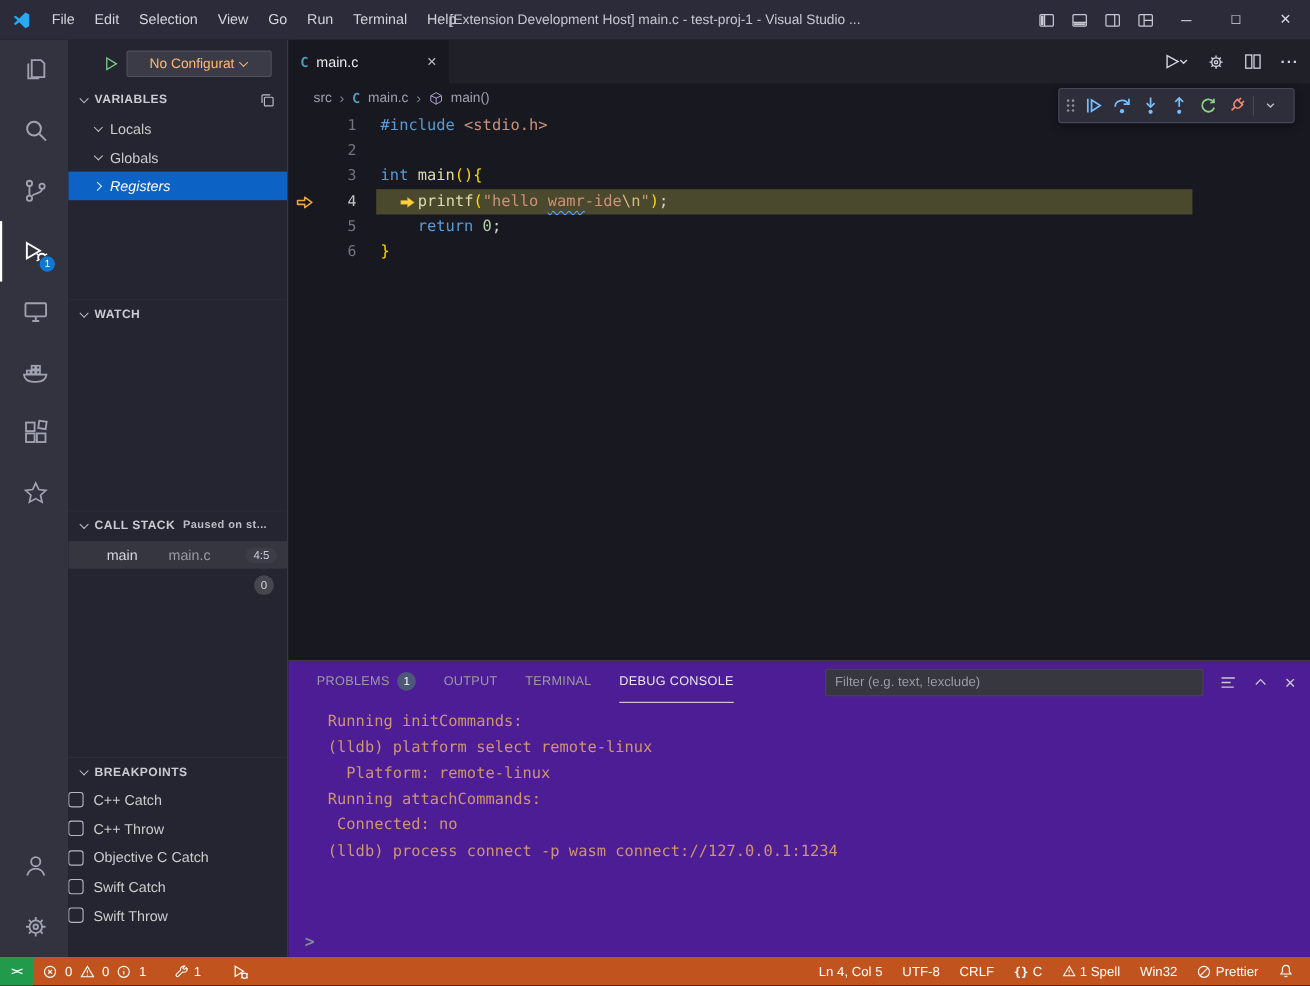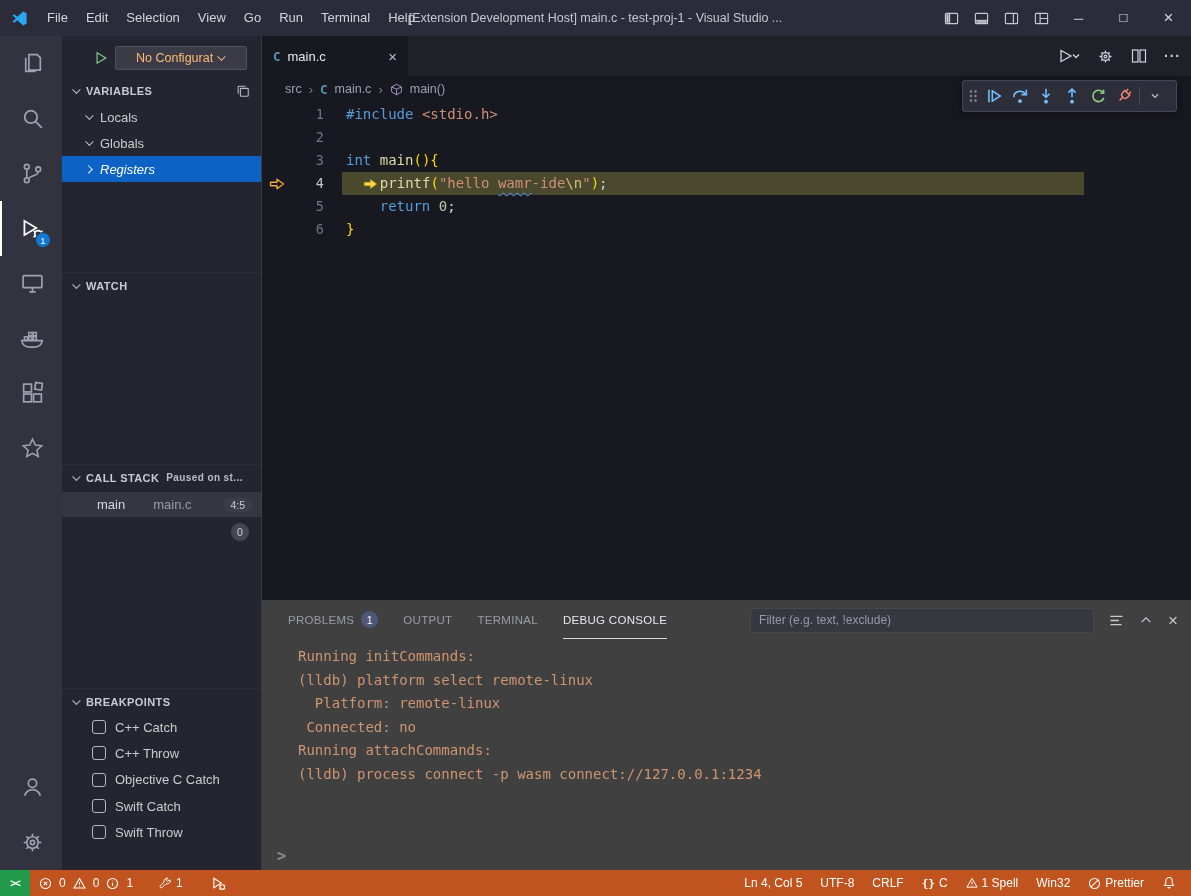--- a/index.html
+++ b/index.html
@@ -41,21 +41,21 @@
   .stack-status{margin-left:7px;font-size:10px;font-weight:bold;color:#bdbdc8;white-space:nowrap;}
   .tree{position:absolute;left:0;right:0;}
   #vars-list{top:68px;}
   .tree-item{height:26px;display:flex;align-items:center;padding-left:22px;font-size:13px;color:#cccccc;cursor:default;}
   .tree-item.selected{background:#0d62c5;color:#fff;font-style:italic;}
   .stack-row{position:absolute;top:456px;left:0;right:0;height:25px;background:rgba(255,255,255,.08);display:flex;align-items:center;padding:0 9px 0 35px;font-size:13px;color:#d6d6de;}
   .stack-file{color:#9b9ba6;margin-left:28px;}
   .stack-pos{margin-left:auto;background:#3d3d4a;border-radius:9px;padding:1px 7px;font-size:10.5px;color:#c9c9d4;}
   .zero-badge{position:absolute;top:487px;right:12px;width:18px;height:18px;border-radius:50%;background:#46464f;color:#d2d2da;font-size:10.5px;display:flex;align-items:center;justify-content:center;}
   #bp-list{top:678px;}
-  .bp-item{height:26.3px;display:flex;align-items:center;padding-left:30px;gap:9px;font-size:13px;color:#cccccc;}
+  .bp-item{height:26.3px;display:flex;align-items:center;gap:9px;font-size:13px;color:#cccccc;}
   .checkbox{width:14px;height:14px;border:1.2px solid #b6b7c4;border-radius:3px;flex:0 0 auto;}
 
   
   .chev{width:10px;height:10px;display:inline-block;position:relative;flex:0 0 auto;}
   .chev::before{content:'';position:absolute;width:6px;height:6px;border-right:1.4px solid currentColor;border-bottom:1.4px solid currentColor;top:0;left:2px;transform:rotate(45deg);}
   .chev.right::before{transform:rotate(-45deg);top:2px;left:1px;}
   .chev.small{transform:scale(.85);}
 
   
   .main{position:absolute;top:36px;left:262px;right:0;bottom:26px;background:#181820;}
@@ -85,21 +85,21 @@
   .squiggle{text-decoration:underline;text-decoration-style:wavy;text-decoration-color:#4ea1ff;text-decoration-thickness:1px;text-underline-offset:4px;}
   .exec-arrow{display:inline-flex;width:17px;align-items:center;}
 
   
   .dbg-toolbar{position:absolute;top:44px;right:14px;width:215px;height:32px;background:#2e2e3b;border:1px solid #47475a;border-radius:3px;display:flex;align-items:center;box-shadow:0 2px 8px rgba(0,0,0,.45);z-index:8;padding:0 2px;}
   .dbg-btn{width:26px;height:28px;display:flex;align-items:center;justify-content:center;}
   .dbg-grip{width:16px;height:28px;display:flex;align-items:center;justify-content:center;cursor:grab;}
   .dbg-sep{width:1px;height:18px;background:#47475a;margin:0 2px;}
 
   
-  .panel{position:absolute;top:564px;left:0;right:0;bottom:0;background:#404040;border-top:1px solid #3b3b47;}
+  .panel{position:absolute;top:564px;left:0;right:0;bottom:0;background:#4c1d95;border-top:1px solid #3b3b47;}
   .panel-header{height:38px;display:flex;align-items:center;padding:0 13px 0 26px;}
   .panel-tab{margin-right:25px;height:38px;display:flex;align-items:center;gap:7px;font-size:11.5px;letter-spacing:.3px;color:#9a9aa6;border-bottom:1.5px solid transparent;cursor:default;}
   .panel-tab.active{color:#e7e7ee;border-bottom-color:#d8d8e0;}
   .panel-badge{min-width:17px;height:17px;border-radius:50%;background:#4d5878;color:#fff;font-size:10.5px;display:flex;align-items:center;justify-content:center;padding:0 2px;}
   .filter-input{margin-left:auto;width:344px;height:25px;background:#37373f;border:1px solid #46464f;color:#d0d0d6;font-size:12px;padding:0 8px;outline:none;border-radius:2px;}
   .filter-input::placeholder{color:#9a9aa5;}
   .panel-icons{display:flex;align-items:center;gap:15px;margin-left:15px;color:#c9c9d4;}
   .panel-x{font-size:17px;line-height:1;}
   .console{position:absolute;top:38px;left:0;right:0;bottom:26px;padding:6px 0 0 36px;font-family:"DejaVu Sans Mono",monospace;font-size:14px;color:#ce9570;overflow:hidden;}
   .console-line{white-space:pre;line-height:23.5px;}
@@ -504,22 +504,22 @@
             </svg>
           </span>
         <span class="panel-x">×</span>
       </div>
     </div>
     <div class="console">
       <div>
           <div class="console-line">Running initCommands:</div>
           <div class="console-line">(lldb) platform select remote-linux</div>
           <div class="console-line">  Platform: remote-linux</div>
+          <div class="console-line">Running attachCommands:</div>
           <div class="console-line"> Connected: no</div>
-          <div class="console-line">Running attachCommands:</div>
           <div class="console-line">(lldb) process connect -p wasm connect://127.0.0.1:1234</div>
         </div>
     </div>
     <div class="prompt-row">&gt;</div>
   </div>
 </div>
 
 <div class="statusbar">
   <div class="remote-box">&gt;&lt;</div>
   <div class="sb-group">

